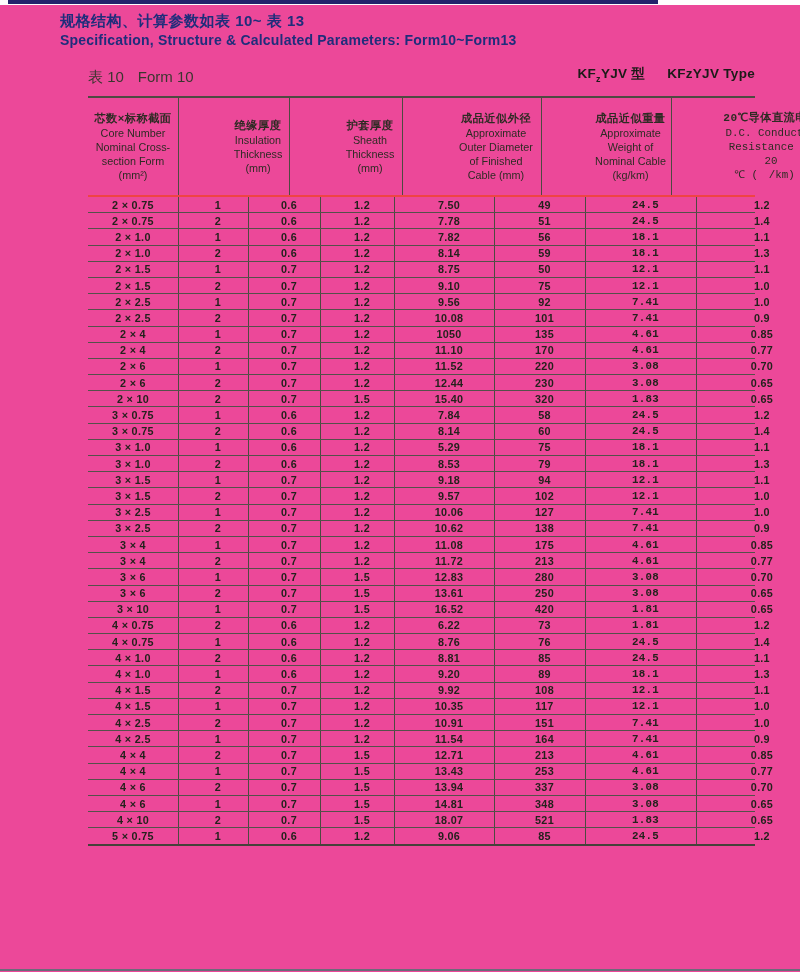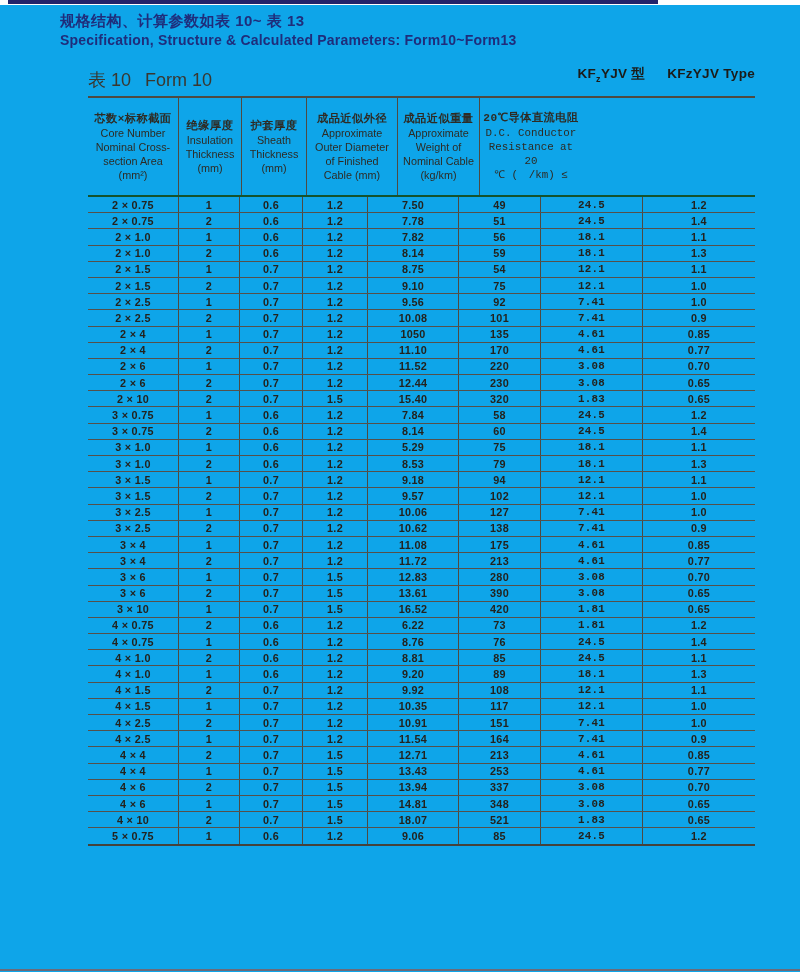--- a/index.html
+++ b/index.html
@@ -1,72 +1,74 @@
 <!DOCTYPE html>
 <html><head>
 <meta charset="utf-8">
 <style>
   html,body{margin:0;padding:0;background:#ffffff;}
   .page{
     position:relative;
     width:800px;height:972px;
-    background:#0ea5e9;
+    background:#ec4899;
     font-family:"Liberation Sans", sans-serif;
     color:#2b2822;
     overflow:hidden;
   }
   .top-white{position:absolute;top:0;left:0;width:800px;height:5px;background:#fefefe;}
   .top-navy{position:absolute;top:0;left:8px;width:650px;height:4px;background:#23236b;}
   .bottom-rule{position:absolute;left:0;bottom:1px;width:800px;height:2px;background:#6b6b7a;}
 
   .title-zh{
     position:absolute;left:60px;top:12px;
     font-size:15px;font-weight:bold;color:#1f2d7b;
     letter-spacing:0.5px;
   }
   .title-en{
     position:absolute;left:60px;top:32px;
     font-size:14px;font-weight:bold;color:#1f2d7b;
     letter-spacing:0.2px;
   }
   .caption{
     position:absolute;left:88px;top:68px;
-    font-size:18px;color:#3a372f;
+    font-size:15px;color:#3a372f;
   }
   .caption .gap{display:inline-block;width:14px;}
   .type-label{
     position:absolute;right:45px;top:65px;
     font-size:13.5px;font-weight:bold;color:#1c1b18;
     letter-spacing:0.3px;
     text-align:right;
   }
   .type-label sub{font-size:9px;}
   .type-label .gap{display:inline-block;width:22px;}
 
   .spec-table{
     position:absolute;left:88px;top:96px;width:667px;
   }
   .thead{
     display:flex;
     border-top:2px solid #4e4a41;
-    border-bottom:2px solid #14532d;
+    border-bottom:2px solid #ef4444;
     height:97px;
+    gap:48px;
   }
   .th{
     display:flex;flex-direction:column;justify-content:center;align-items:center;
     text-align:center;
     font-size:10.8px;line-height:1.3;
     font-weight:500;color:#2e2b24;
     padding:2px 1px;box-sizing:border-box;
   }
   .th .zh{font-weight:600;font-size:11.2px;letter-spacing:0.5px;}
   .th:not(:last-child){border-right:1.5px solid #4e4a41;}
   .tbody .tr{
     display:flex;height:15.2px;align-items:flex-end;
     border-bottom:1px solid #55514a;
+    gap:9px;
   }
   .tbody .tr:last-child{border-bottom:2.5px solid #45423a;}
   .td{
     text-align:center;
     font-size:10.8px;font-weight:bold;color:#24221d;
     letter-spacing:0.3px;
     box-sizing:border-box;
     align-self:stretch;display:flex;align-items:center;justify-content:center;
   }
   .td:not(:last-child){border-right:1.5px solid #4e4a41;}
@@ -97,21 +99,21 @@
   <div class="type-label">
     <span>KF</span><sub>z</sub><span>YJV 型</span><span class="gap"></span><span>KFzYJV Type</span>
   </div>
 
   <div class="spec-table">
     <div class="thead">
         <div class="th col0">
           <div class="zh">芯数×标称截面</div>
           <div>Core Number</div>
           <div>Nominal Cross-</div>
-          <div>section Area</div>
+          <div>section Form</div>
           <div>(mm²)</div>
         </div>
         <div class="th col2">
           <div class="zh">绝缘厚度</div>
           <div>Insulation</div>
           <div>Thickness</div>
           <div>(mm)</div>
         </div>
         <div class="th col3">
           <div class="zh">护套厚度</div>
@@ -180,21 +182,21 @@
           <div class="td col5">59</div>
           <div class="td col6">18.1</div>
           <div class="td col7">1.3</div>
         </div>
         <div class="tr">
           <div class="td col0">2 × 1.5</div>
           <div class="td col1">1</div>
           <div class="td col2">0.7</div>
           <div class="td col3">1.2</div>
           <div class="td col4">8.75</div>
-          <div class="td col5">54</div>
+          <div class="td col5">50</div>
           <div class="td col6">12.1</div>
           <div class="td col7">1.1</div>
         </div>
         <div class="tr">
           <div class="td col0">2 × 1.5</div>
           <div class="td col1">2</div>
           <div class="td col2">0.7</div>
           <div class="td col3">1.2</div>
           <div class="td col4">9.10</div>
           <div class="td col5">75</div>
@@ -380,21 +382,21 @@
           <div class="td col5">280</div>
           <div class="td col6">3.08</div>
           <div class="td col7">0.70</div>
         </div>
         <div class="tr">
           <div class="td col0">3 × 6</div>
           <div class="td col1">2</div>
           <div class="td col2">0.7</div>
           <div class="td col3">1.5</div>
           <div class="td col4">13.61</div>
-          <div class="td col5">390</div>
+          <div class="td col5">250</div>
           <div class="td col6">3.08</div>
           <div class="td col7">0.65</div>
         </div>
         <div class="tr">
           <div class="td col0">3 × 10</div>
           <div class="td col1">1</div>
           <div class="td col2">0.7</div>
           <div class="td col3">1.5</div>
           <div class="td col4">16.52</div>
           <div class="td col5">420</div>

